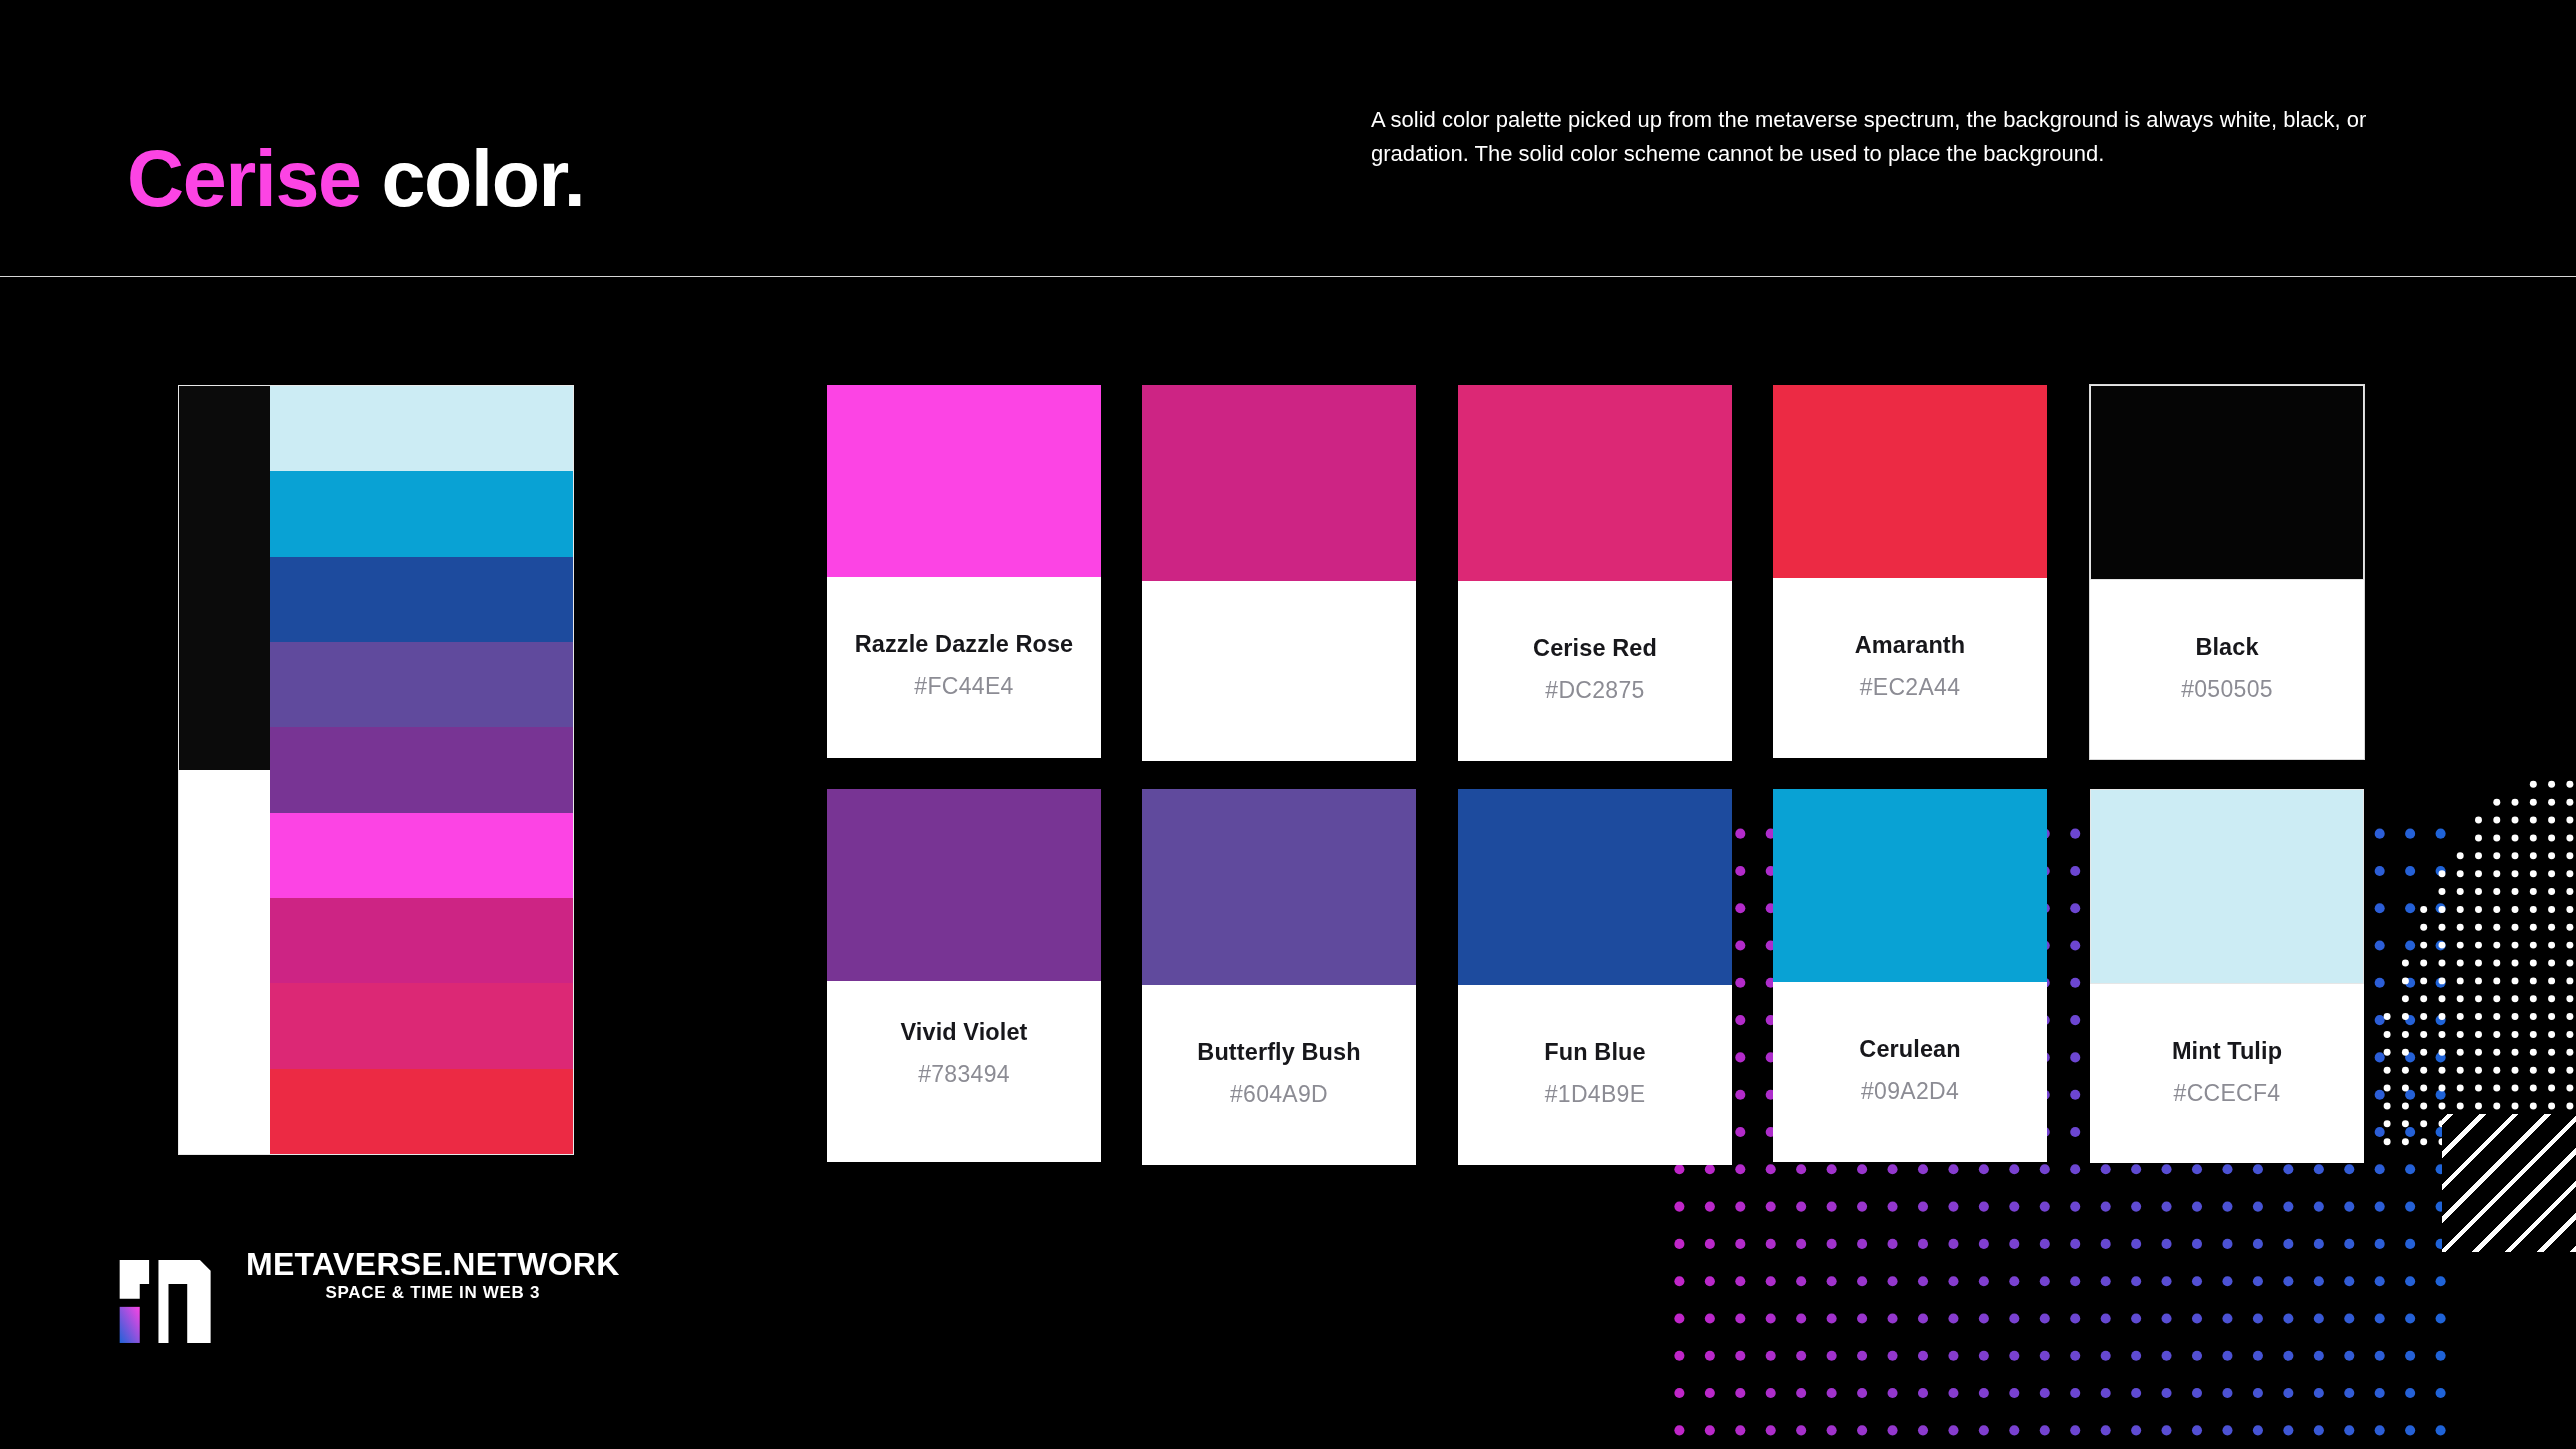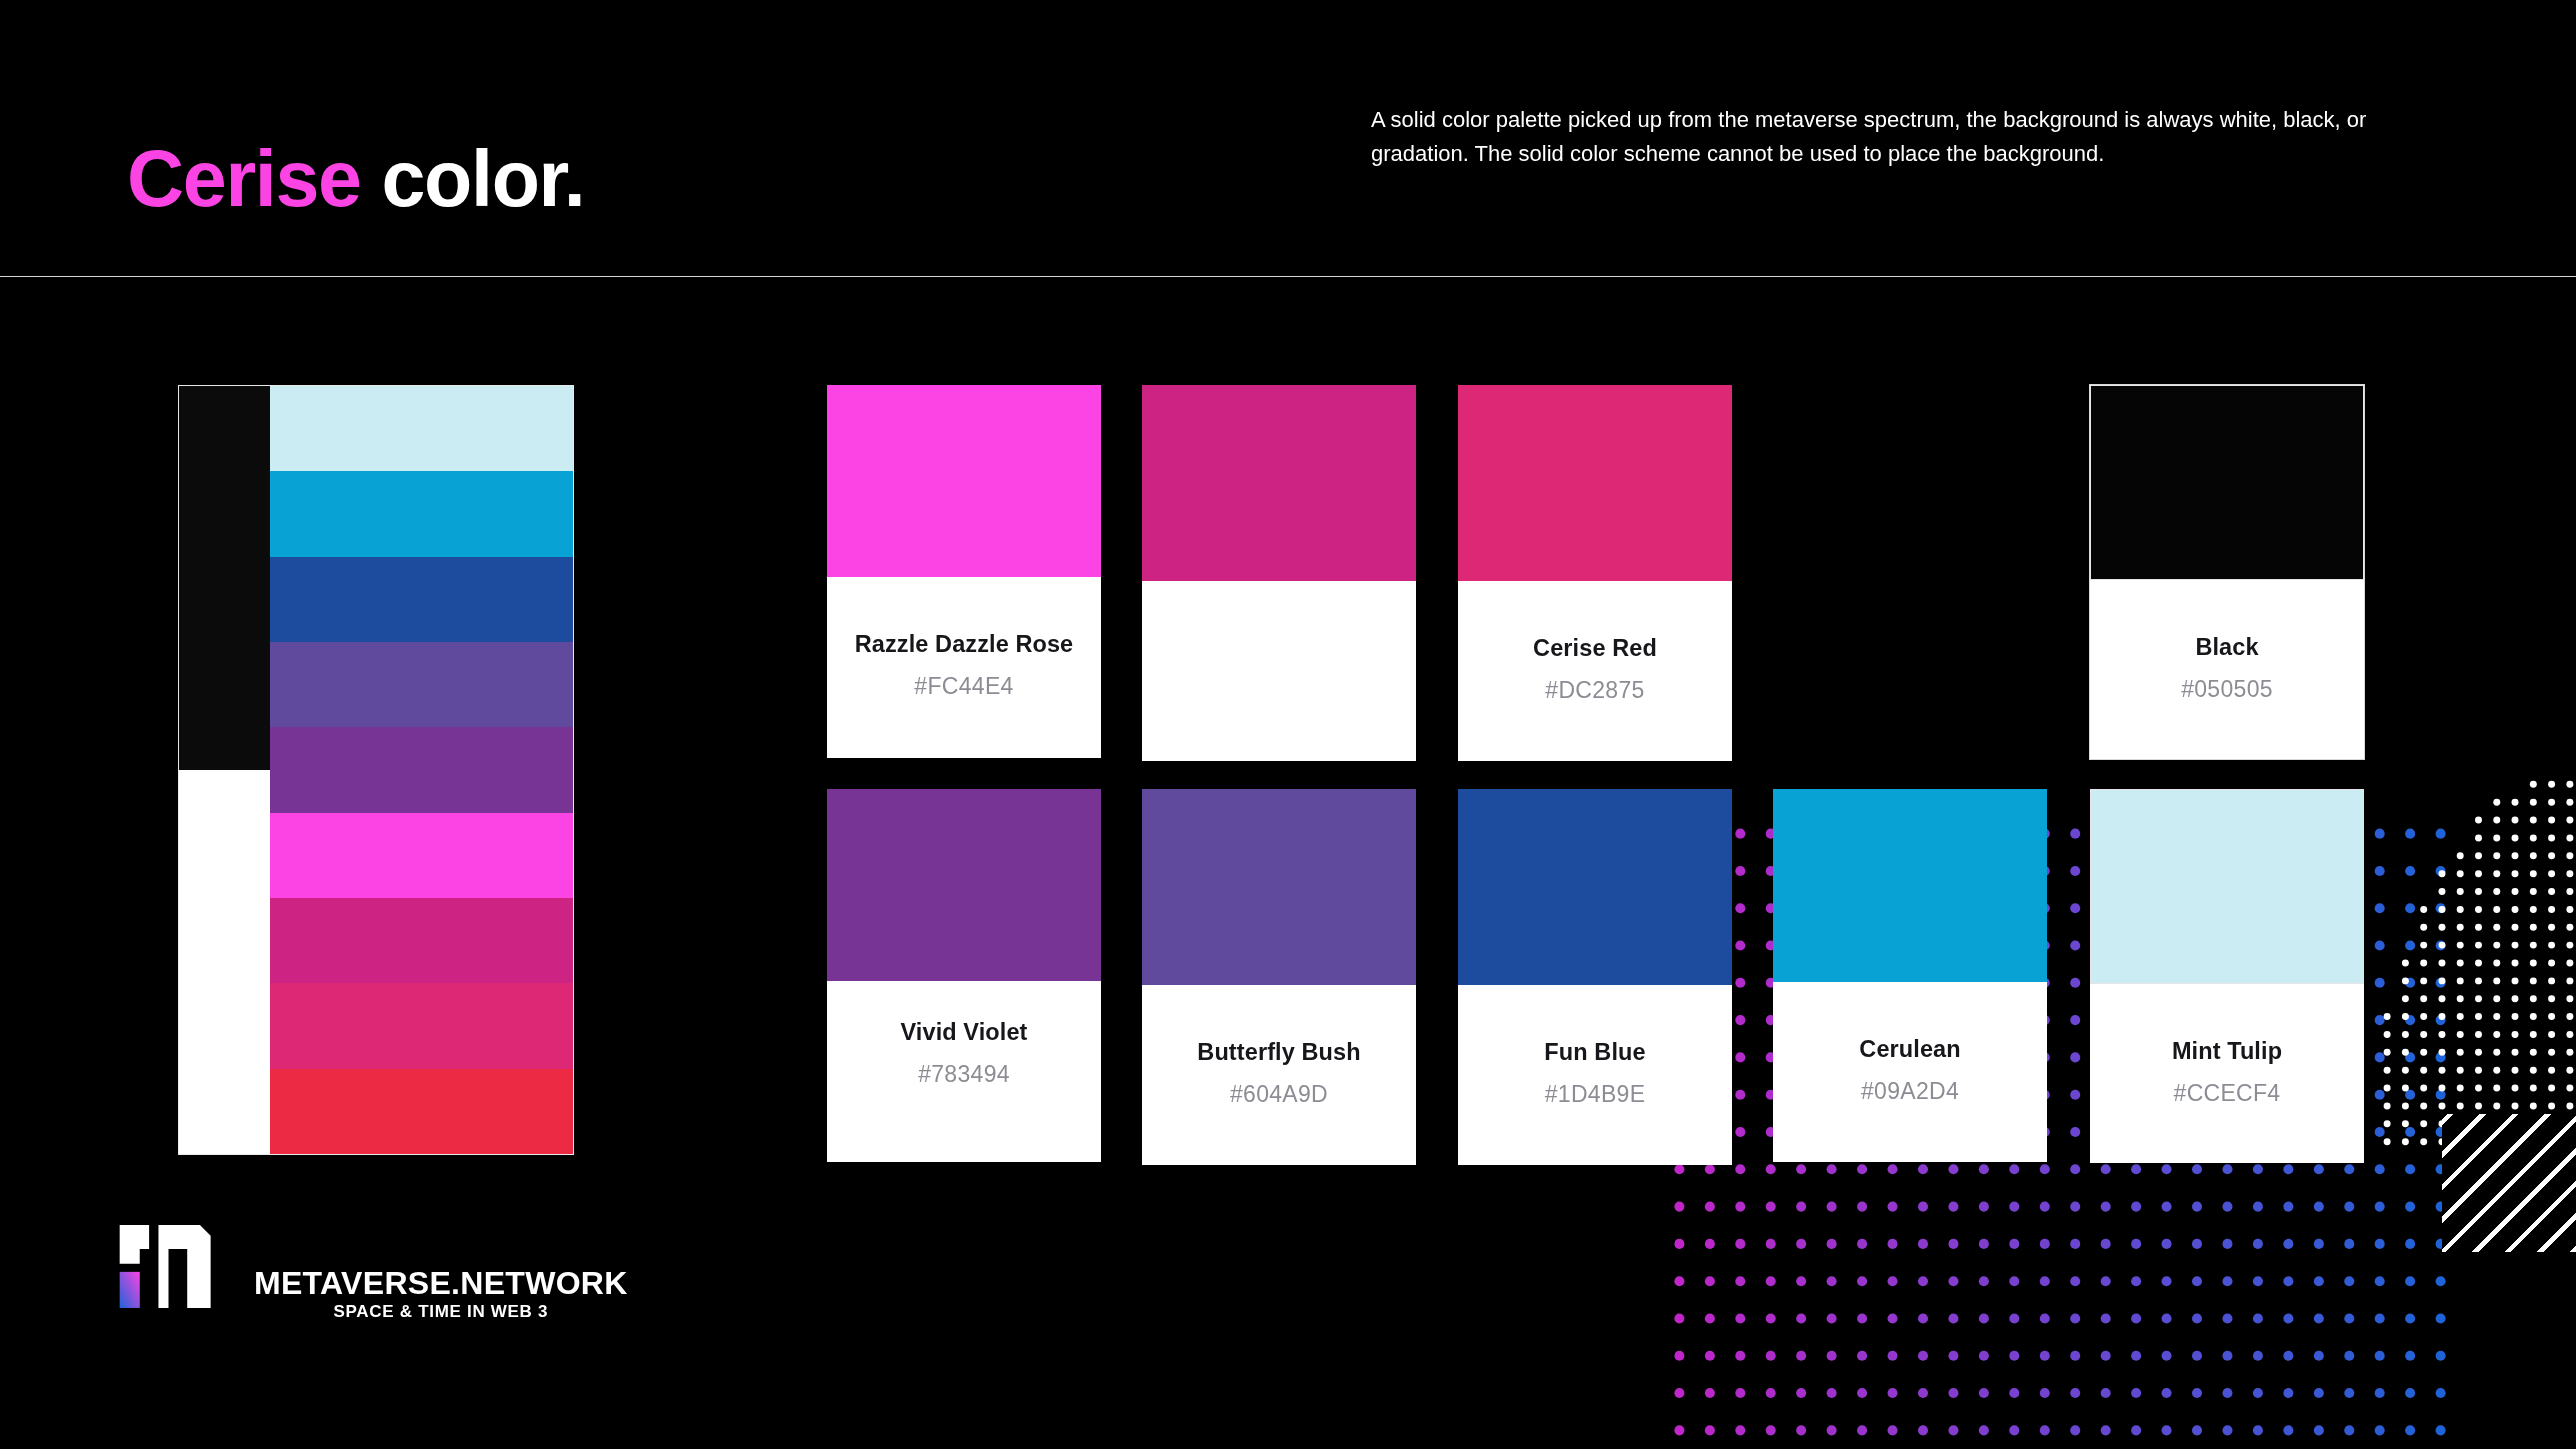--- a/index.html
+++ b/index.html
@@ -78,22 +78,22 @@
   #diagonal-stripes{
     position:absolute;left:2442px;top:1114px;width:134px;height:138px;z-index:0;
     background:repeating-linear-gradient(
       -45deg,
       #ffffff 0px, #ffffff 4.7px,
       #000000 4.7px, #000000 23px);
   }
 
   
   #logo-block{
-    position:absolute;left:117px;top:1213px;
-    display:flex;align-items:flex-end;gap:30px;z-index:5;
+    position:absolute;left:117px;top:1248px;
+    display:flex;align-items:flex-start;gap:22px;z-index:5;
   }
   #logo-mark{position:relative;width:107px;height:107px;}
   #logo-wordmark{display:flex;flex-direction:column;gap:4px;}
   #logo-name{
     color:#ffffff;font-size:32px;font-weight:700;letter-spacing:0.3px;
     white-space:nowrap;line-height:1;
   }
   #logo-tagline{
     color:#ffffff;font-size:17px;font-weight:700;letter-spacing:0.7px;
     white-space:nowrap;line-height:1;text-align:center;
@@ -775,20 +775,27 @@
     <div class="swatch-card" style="left: 315px; top: 0px; height: 376px;">
       <div class="swatch-chip" style="background: rgb(205, 36, 132); height: 196px;"></div>
     </div>
     <div class="swatch-card" style="left: 631px; top: 0px; height: 376px;">
       <div class="swatch-chip" style="background: rgb(220, 40, 117); height: 196px;"></div>
       <div class="swatch-meta">
         <div class="swatch-name" style="margin-top: 54px;">Cerise Red</div>
         <div class="swatch-hex" style="margin-top: 14.8px;">#DC2875</div>
       </div>
     </div>
+    <div class="swatch-card" style="left: 946px; top: 0px; height: 373px;">
+      <div class="swatch-chip" style="background: rgb(236, 42, 68); height: 193px;"></div>
+      <div class="swatch-meta">
+        <div class="swatch-name" style="margin-top: 54px;">Amaranth</div>
+        <div class="swatch-hex" style="margin-top: 14.8px;">#EC2A44</div>
+      </div>
+    </div>
     <div class="swatch-card with-outline" style="left: 1263px; top: 0px; height: 374px;">
       <div class="swatch-chip bordered" style="background: rgb(5, 5, 5); height: 195px;"></div>
       <div class="swatch-meta">
         <div class="swatch-name" style="margin-top: 54px;">Black</div>
         <div class="swatch-hex" style="margin-top: 14.8px;">#050505</div>
       </div>
     </div>
     <div class="swatch-card" style="left: 0px; top: 404px; height: 373px;">
       <div class="swatch-chip" style="background: rgb(120, 52, 148); height: 192px;"></div>
       <div class="swatch-meta">

